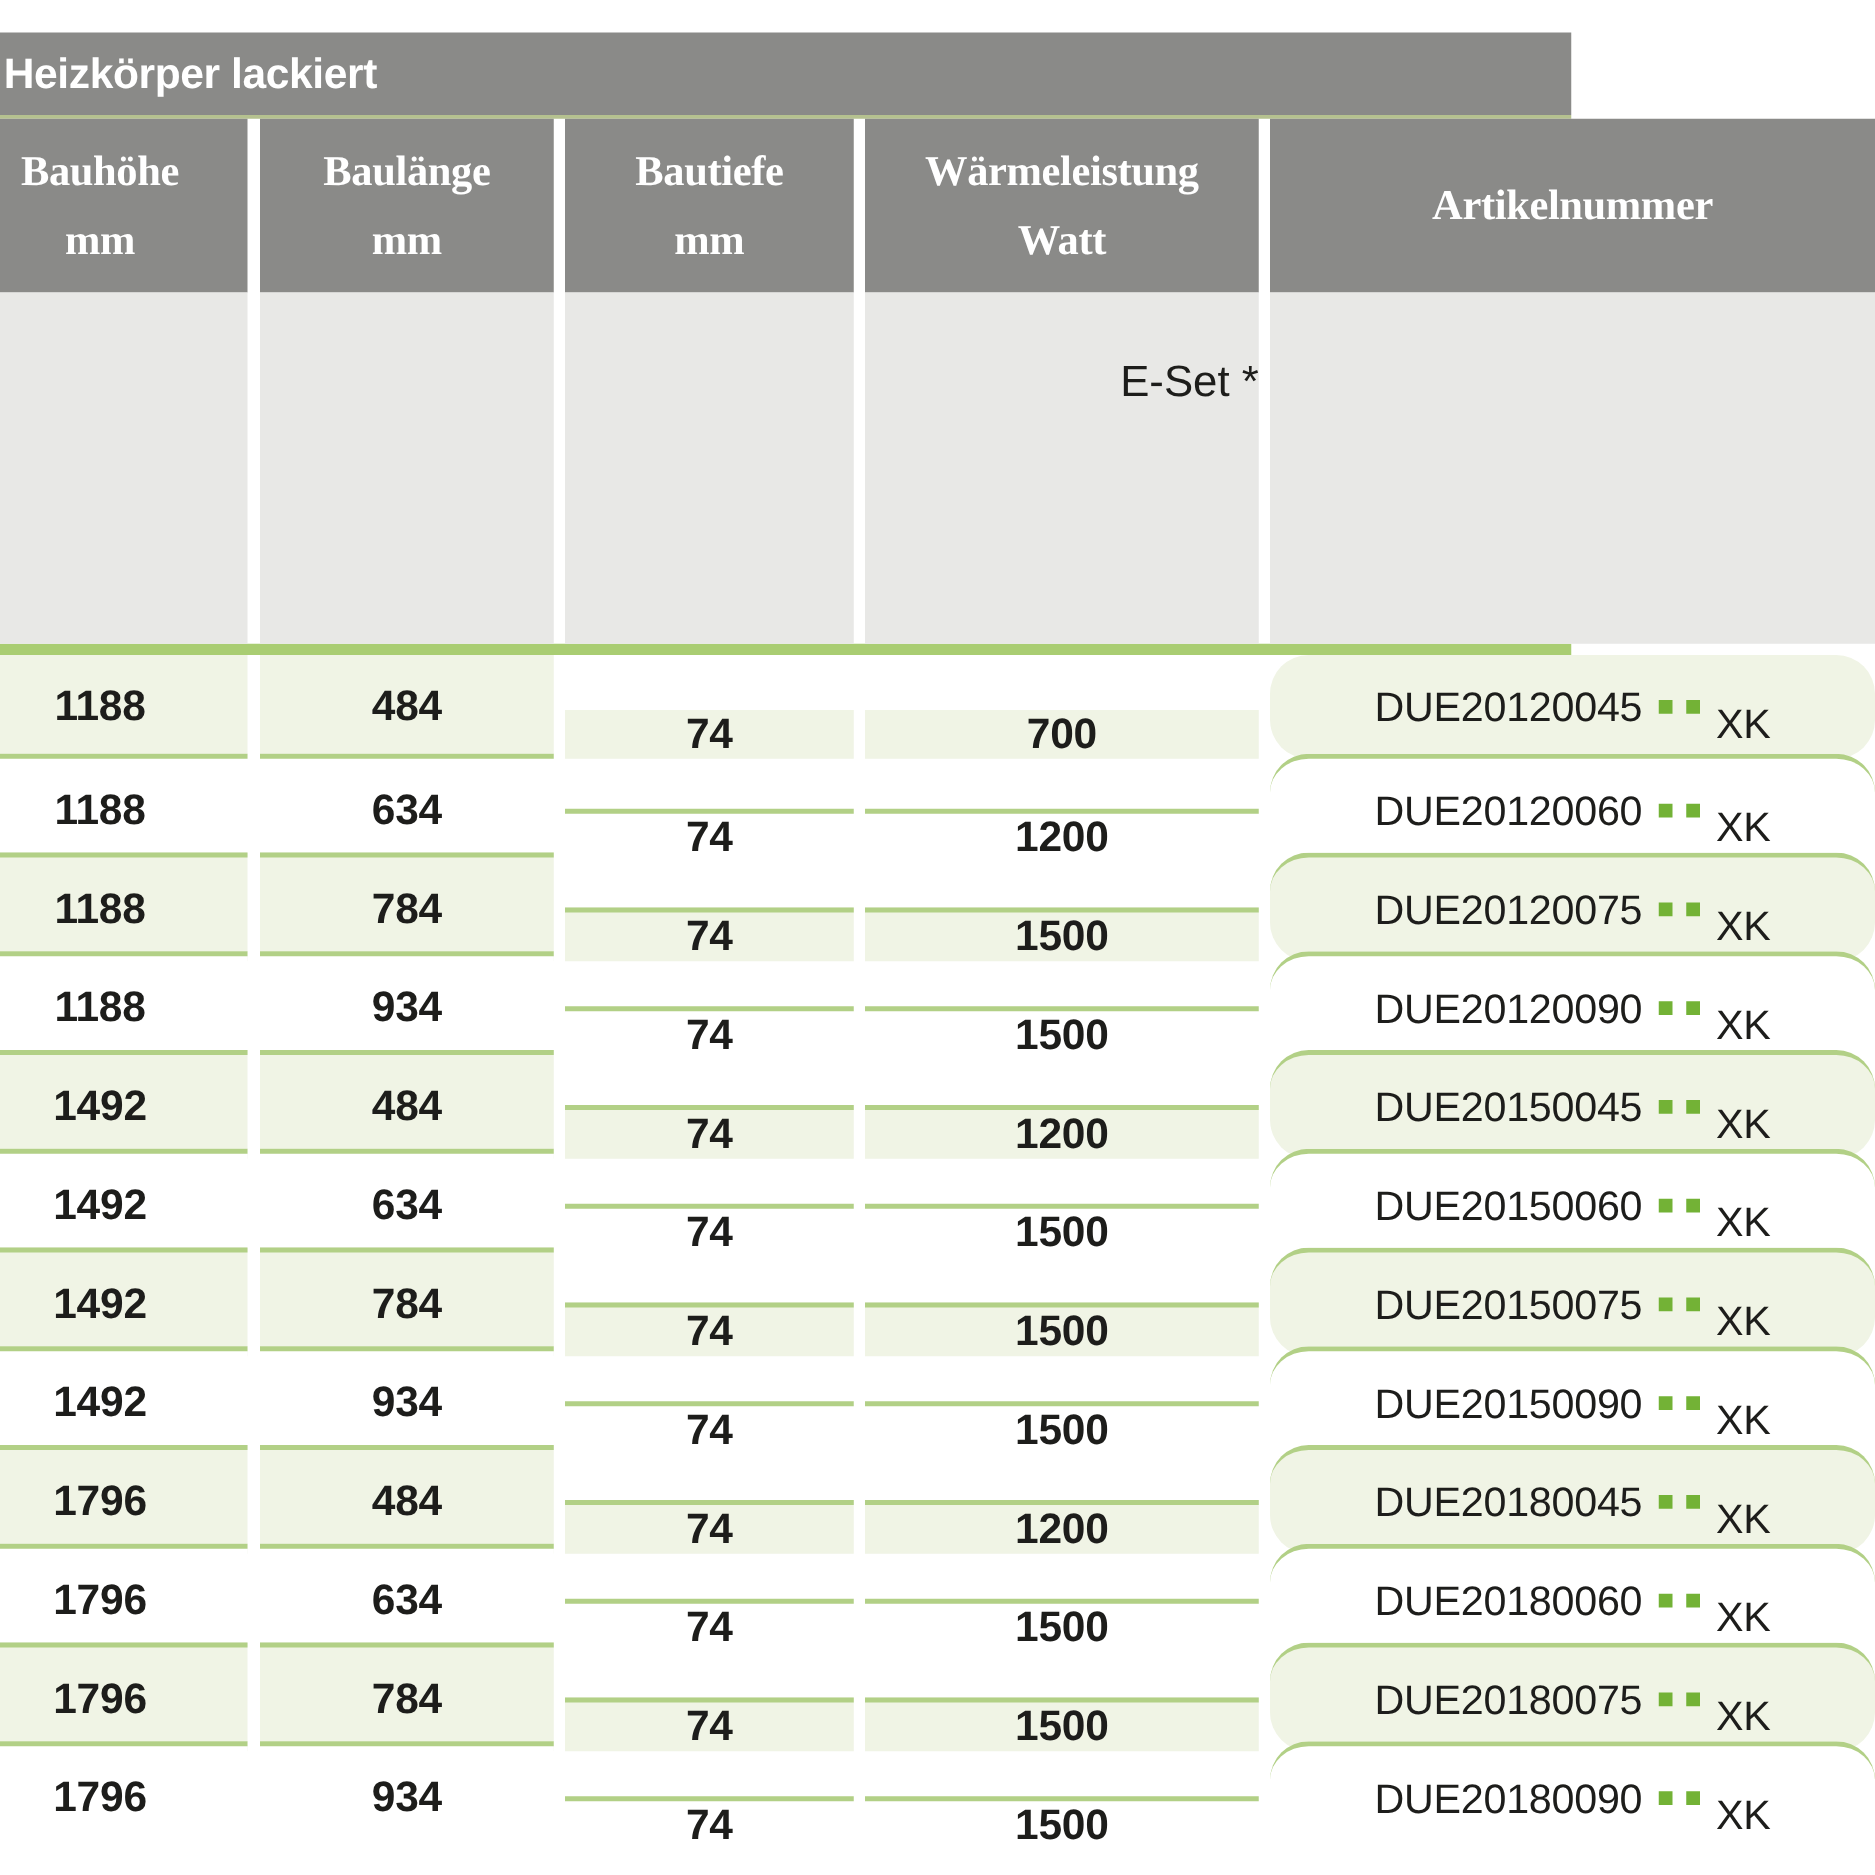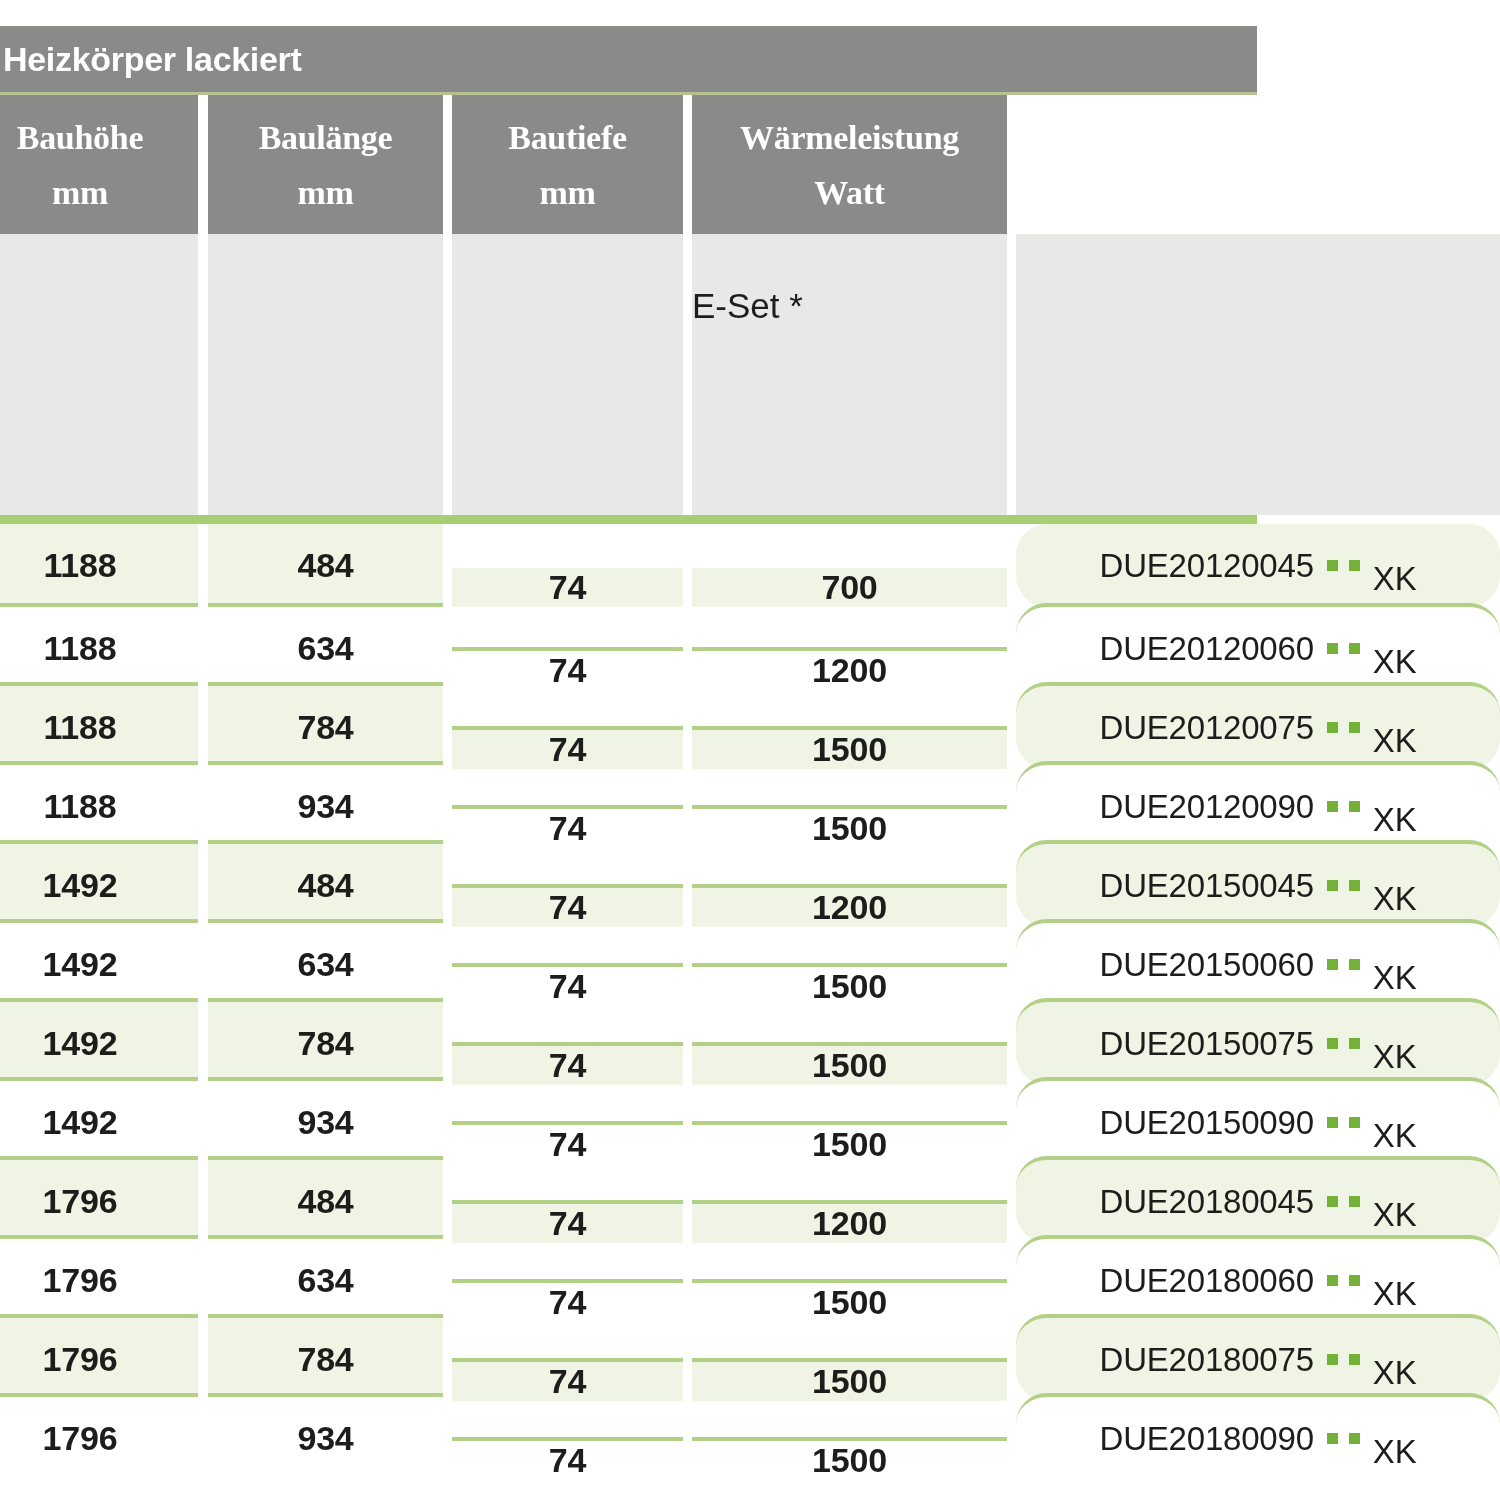--- a/index.html
+++ b/index.html
@@ -23,21 +23,21 @@
   .grid{display:grid;grid-template-columns:198px 10px 235px 9px 231px 9px 315px 9px 484px;}
   .gut{background:transparent;}
   
   .header-row{height:139px;font-family:Liberation Serif, serif;}
   .header-row .cell{background:var(--header-gray);color:#fff;font-weight:700;font-size:34px;
     display:flex;flex-direction:column;align-items:center;justify-content:center;
     line-height:55px;letter-spacing:-0.3px;text-align:center;}
   .header-row .c1{padding-right:38px;}
   
   .subheader-row{height:281px;}
-  .subheader-row .cell{background:var(--subheader-gray);display:flex;justify-content:flex-start;
+  .subheader-row .cell{background:var(--subheader-gray);display:flex;justify-content:flex-end;
     align-items:flex-start;font-size:35px;font-weight:400;padding-top:52px;}
   
   .green-bar{height:9px;background:var(--bar-green);}
   
   .row{height:79px;}
   .row .cell{display:flex;align-items:center;justify-content:center;font-size:34px;
     background:#fff;letter-spacing:-0.2px;}
   .row.green .cell{background:var(--row-green);}
   .row:not(.first) .cell{border-top:4px solid var(--hair-green);}
   .row .c1{font-weight:700;padding-right:38px;}
@@ -74,20 +74,23 @@
     <div class="cell c3">
       <span>Bautiefe</span>
       <span>mm</span>
     </div>
     <div class="gut"></div>
     <div class="cell c4">
       <span>Wärmeleistung</span>
       <span>Watt</span>
     </div>
     <div class="gut"></div>
+    <div class="cell c5">
+      <span>Artikelnummer</span>
+    </div>
   </div>
 
   <div class="grid subheader-row">
     <div class="cell c1"></div>
     <div class="gut"></div>
     <div class="cell c2"></div>
     <div class="gut"></div>
     <div class="cell c3"></div>
     <div class="gut"></div>
     <div class="cell c4">

